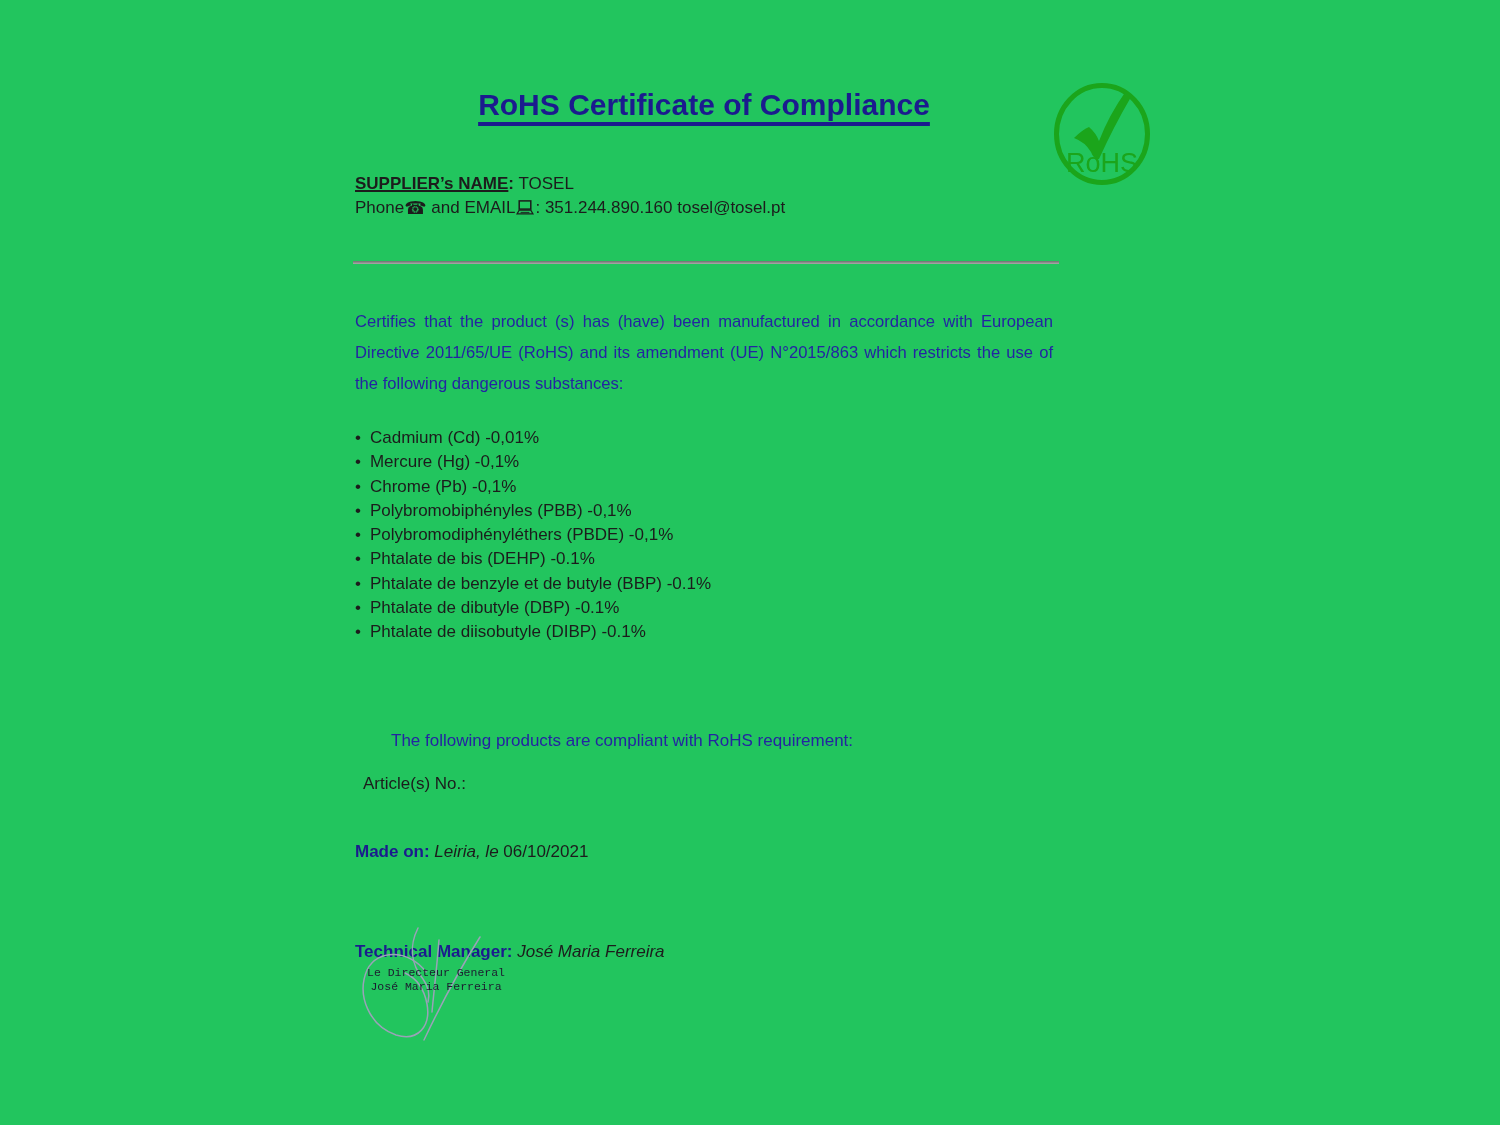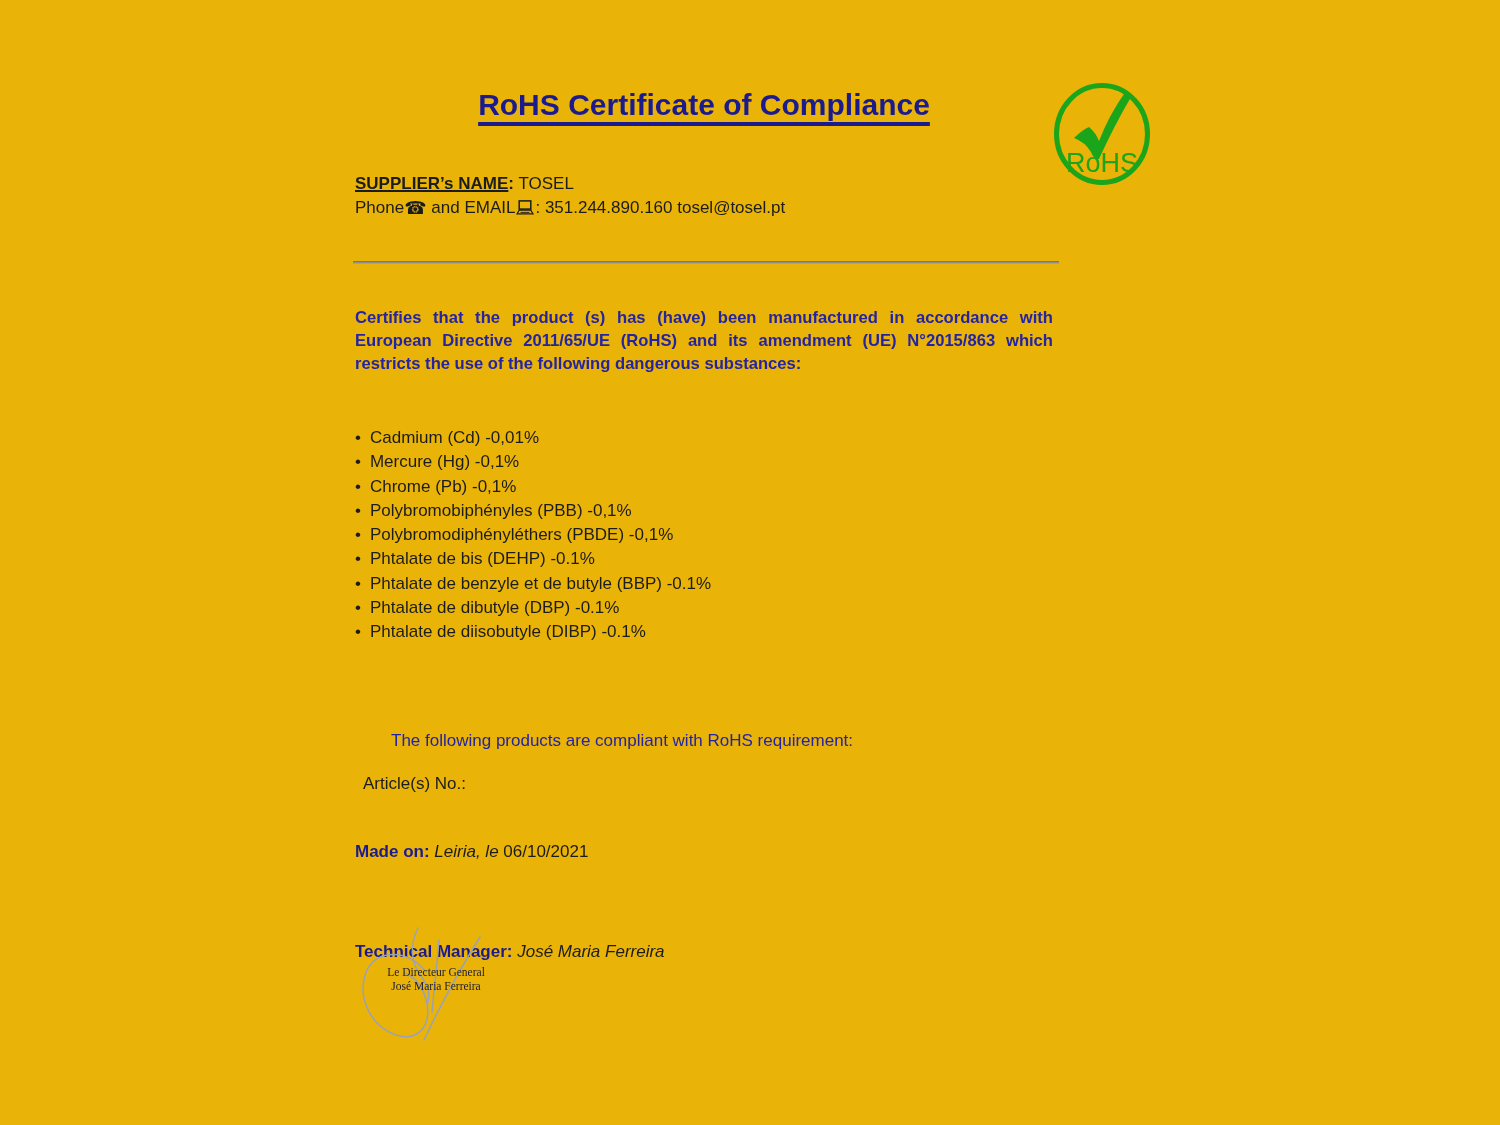--- a/index.html
+++ b/index.html
@@ -1,52 +1,52 @@
 <!DOCTYPE html>
 <html><head>
 <meta charset="utf-8">
 <style>
   html,body{margin:0;padding:0;background:#ffffff;}
   body{width:1500px;height:1125px;position:relative;font-family:"Liberation Sans",sans-serif;color:#1c1c1c;}
-  .page{position:absolute;inset:0;background:#eab308;overflow:hidden;}
+  .page{position:absolute;inset:0;background:#22c55e;overflow:hidden;}
 
   .doc-title{position:absolute;left:355px;top:88px;width:698px;text-align:center;
     font-size:30px;font-weight:bold;color:#1b1b8e;}
   .doc-title span{text-decoration:underline;text-decoration-thickness:3.5px;text-underline-offset:7px;}
 
   .logo{position:absolute;left:1052px;top:82px;width:100px;height:104px;}
 
   .supplier{position:absolute;left:355px;top:172px;font-size:17px;line-height:24px;color:#1c1c1c;}
   .supplier .lbl{font-weight:bold;}
   .supplier .ulbl{font-weight:bold;text-decoration:underline;text-decoration-thickness:2px;}
   .inline-icon{display:inline-block;vertical-align:-2px;margin:0 1px;}
   .phone-glyph{font-family:"DejaVu Sans",sans-serif;font-size:18px;vertical-align:-1px;}
 
   .divider{position:absolute;left:353px;top:261px;width:706px;height:3px;
     background:linear-gradient(#6f6f6f,#ababab);}
 
   .statement{position:absolute;left:355px;top:306px;width:698px;font-size:16.6px;
-    line-height:23px;color:#2424a2;text-align:justify;font-weight:bold;}
+    line-height:31px;color:#2424a2;text-align:justify;}
 
   .substances{position:absolute;left:355px;top:426px;margin:0;padding:0;list-style:none;
     font-size:17px;line-height:24.25px;color:#1c1c1c;}
   .substances li::before{content:"\2022";margin-right:9px;}
 
   .compliance{position:absolute;left:355px;top:731px;font-size:17px;color:#2424a2;margin-left:36px;}
   .articles{position:absolute;left:355px;top:774px;font-size:17px;color:#1c1c1c;margin-left:8px;}
 
   .made-on,.tech-mgr{position:absolute;left:355px;font-size:17px;color:#1c1c1c;}
   .made-on{top:842px;}
   .tech-mgr{top:942px;}
   .navy-bold{font-weight:bold;color:#1b1b8e;}
   .ital{font-style:italic;}
 
   .signature-svg{position:absolute;left:356px;top:924px;}
   .signature-text{position:absolute;left:366px;top:966px;width:140px;text-align:center;
-    font-family:Liberation Serif, serif;font-size:11.5px;line-height:13.5px;color:#1c1c30;}
+    font-family:Liberation Mono, monospace;font-size:11.5px;line-height:13.5px;color:#1c1c30;}
 </style>
 </head>
 <body>
 
 <div class="page">
 
   <div class="doc-title">
     <span>RoHS Certificate of Compliance</span>
   </div>
 

